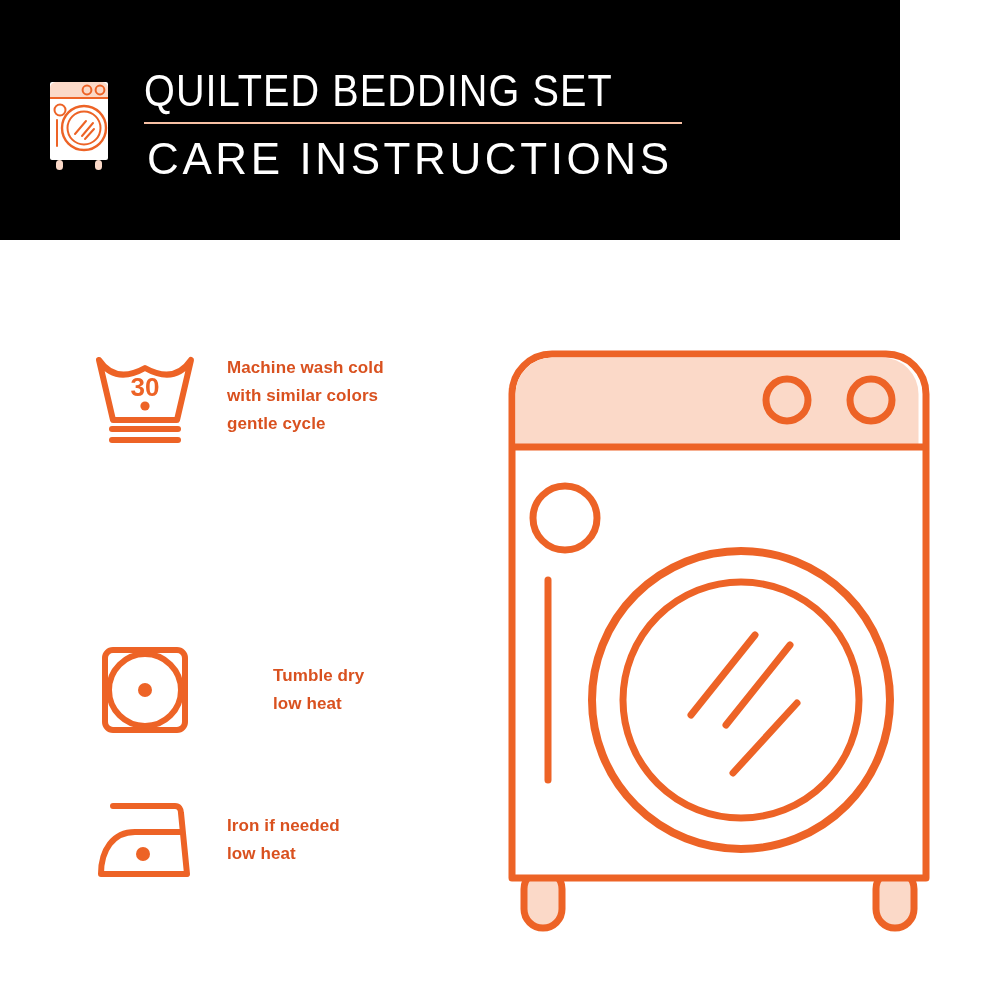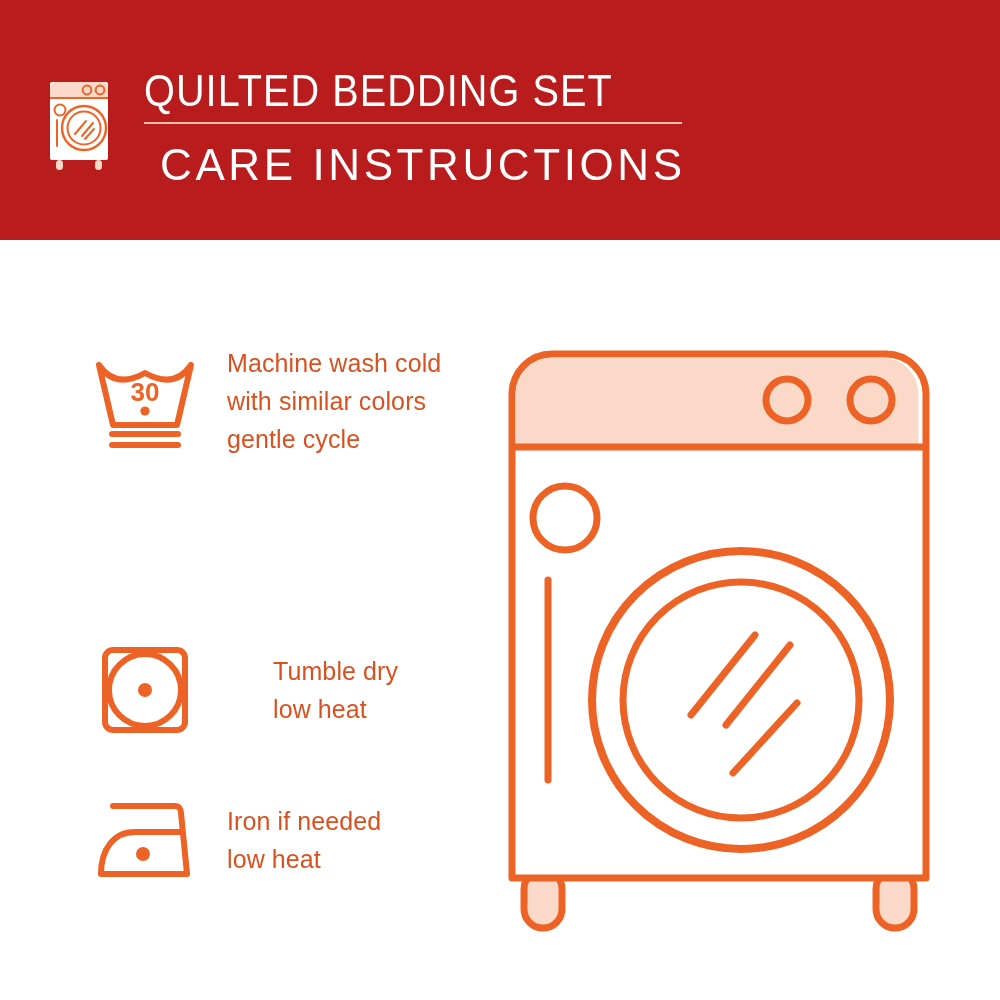--- a/index.html
+++ b/index.html
@@ -19,23 +19,23 @@
     width: 1000px;
     height: 1000px;
     background: #ffffff;
   }
 
   
   .header {
     position: absolute;
     left: 0;
     top: 0;
-    width: 1000px;
+    width: 900px;
     height: 240px;
-    background: #b91c1c;
+    background: #000000;
     box-sizing: border-box;
   }
   .header-inner {
     position: absolute;
     left: 44px;
     top: 66px;
     display: flex;
     align-items: flex-start;
   }
   .brand-icon {
@@ -66,21 +66,21 @@
     margin: 6px 0 10px 0;
   }
   .title-sub {
     font-family: "Liberation Sans", sans-serif;
     font-size: 44px;
     line-height: 50px;
     letter-spacing: 3.6px;
     color: #FFFFFF;
     font-weight: 400;
     white-space: nowrap;
-    margin: 16px;
+    margin: 3px;
   }
 
   
   .care-list {
     position: absolute;
     left: 0;
     top: 240px;
     width: 470px;
     height: 760px;
     margin-left: 37px;
@@ -101,24 +101,24 @@
     width: 108px;
     height: 104px;
     flex: none;
     margin-right: 28px;
     display: flex;
     align-items: center;
     justify-content: center;
   }
   .care-text {
     font-family: "Liberation Sans", sans-serif;
-    font-size: 25px;
-    line-height: 38px;
+    font-size: 17px;
+    line-height: 28px;
     color: #D9511F;
-    font-weight: 400;
+    font-weight: 700;
     letter-spacing: 0.1px;
     white-space: pre-line;
   }
 
   
   .machine-wrap {
     position: absolute;
     left: 488px;
     top: 330px;
     width: 496px;

